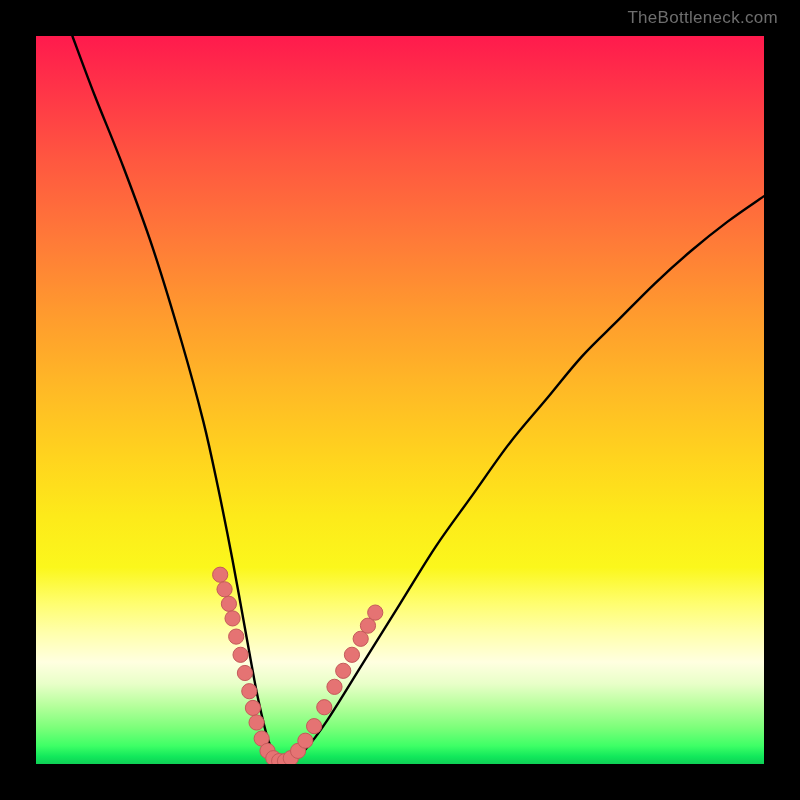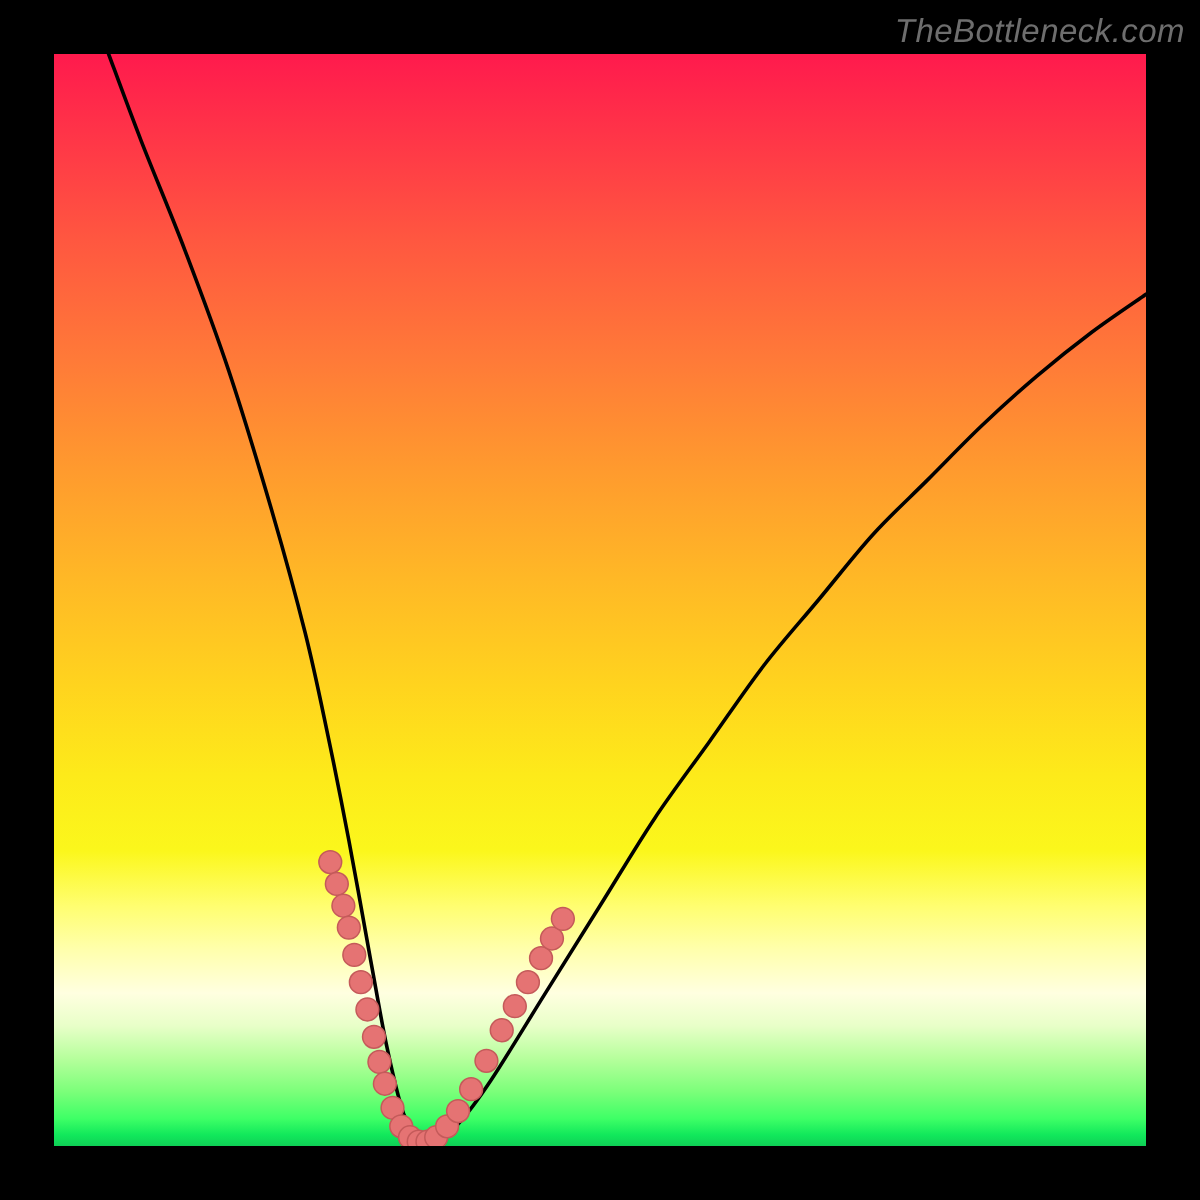--- a/index.html
+++ b/index.html
@@ -51,27 +51,26 @@
       #b6ff9c 92%,
       #7cff7a 95%,
       #3eff66 97.5%,
       #11e85b 99%,
       #0fcf56 100%
     );
   }
   .watermark {
     position: absolute;
     top: 8px;
-    right: 10px;
+    right: 22px;
     color: #6e6e6e;
-    font-size: 22px;
+    font-size: 17px;
     font-weight: 500;
     letter-spacing: 0.3px;
     user-select: none;
-    font-style: italic;
   }
   svg.curve {
     position: absolute;
     left: 0;
     top: 0;
     width: 100%;
     height: 100%;
   }
 </style>
 </head>

